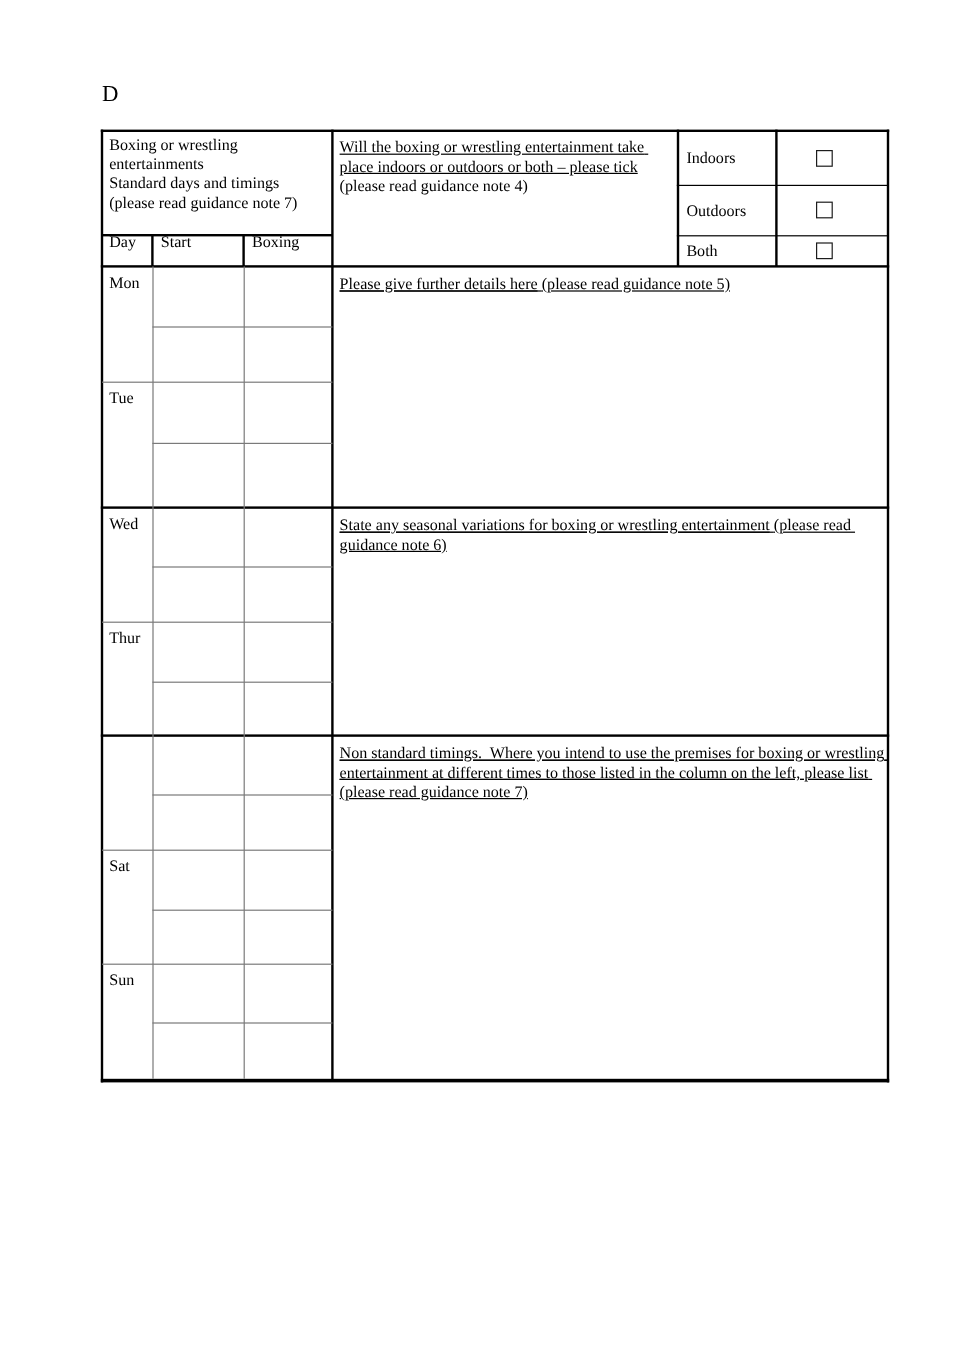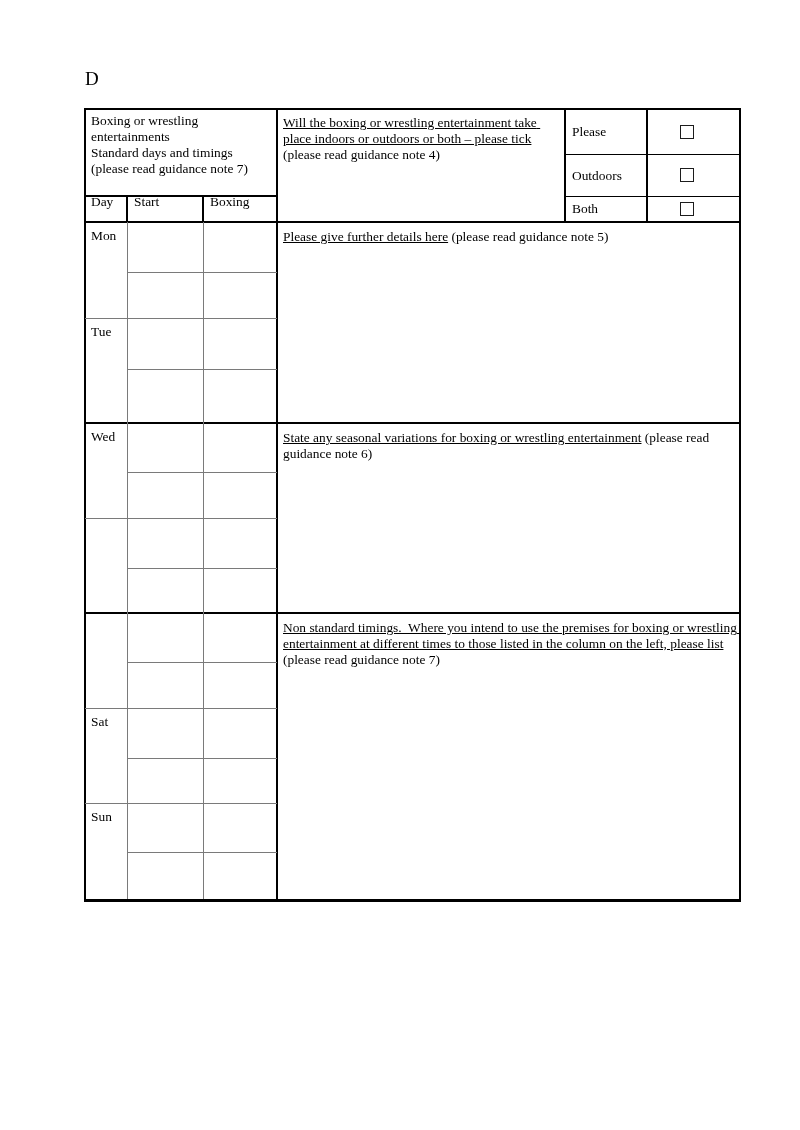--- a/index.html
+++ b/index.html
@@ -20,21 +20,21 @@
   .section-letter { position: absolute; left: 85px; top: 69px; font-size: 19px; line-height: 20px; }
   .title-cell { position: absolute; left: 91px; top: 113px; width: 182px; white-space: pre-line; }
   .hdr { position: absolute; top: 194px; }
   .day-row { position: absolute; left: 85px; width: 191px; display: grid; grid-template-columns: 42px 76px 1fr; grid-template-rows: 1fr 1fr; gap: 20px; }
   .day-label { grid-row: 1 / 3; padding: 5px 0 0 6px; }
   .tcell { width: 100%; height: 100%; }
   .question-cell { position: absolute; left: 278px; top: 110px; width: 286px; padding: 5px 4px 0 5px; }
   .question-cell .txt { display: block; width: 278px; white-space: pre-wrap; }
   .opt-label { position: absolute; left: 566px; width: 80px; display: flex; align-items: center; padding-left: 6px; }
   .checkbox { position: absolute; left: 680px; width: 14px; height: 14px; border: 1.5px solid #1c1c1c; background: #fff; }
-  .area-cell { position: absolute; left: 278px; width: 461px; padding: 6px 0 0 5px; }
+  .area-cell { position: absolute; left: 278px; width: 461px; padding: 6px 0 0 5px; text-decoration: underline; }
   .area-label { white-space: pre-wrap; }
   .u { text-decoration: underline; }
 </style>
 </head>
 <body>
 
 <div class="page">
 
   <div class="section-letter">D</div>
 
@@ -90,39 +90,46 @@
     <div class="tcell"></div>
       <div class="tcell"></div>
   </div>
   <div class="day-row" style="top:424px;height:94px">
     <div class="day-label">Wed</div>
     <div class="tcell"></div>
       <div class="tcell"></div>
     <div class="tcell"></div>
       <div class="tcell"></div>
   </div>
+  <div class="day-row" style="top:519px;height:93px">
+    <div class="day-label">Thur</div>
+    <div class="tcell"></div>
+      <div class="tcell"></div>
+    <div class="tcell"></div>
+      <div class="tcell"></div>
+  </div>
   <div class="day-row" style="top:709px;height:94px">
     <div class="day-label">Sat</div>
     <div class="tcell"></div>
       <div class="tcell"></div>
     <div class="tcell"></div>
       <div class="tcell"></div>
   </div>
   <div class="day-row" style="top:804px;height:95px">
     <div class="day-label">Sun</div>
     <div class="tcell"></div>
       <div class="tcell"></div>
     <div class="tcell"></div>
       <div class="tcell"></div>
   </div>
 
   <div class="question-cell">
     <span class="txt"><span class="u">Will the boxing or wrestling entertainment take place indoors or outdoors or both – please tick</span> <span>(please read guidance note 4)</span></span>
   </div>
-  <div class="opt-label" style="top:110px;height:44px">Please</div>
+  <div class="opt-label" style="top:110px;height:44px">Indoors</div>
   <div class="opt-label" style="top:155px;height:41px">Outdoors</div>
   <div class="opt-label" style="top:197px;height:24px">Both</div>
   <div class="checkbox" style="top:125px"></div>
   <div class="checkbox" style="top:168px"></div>
   <div class="checkbox" style="top:202px"></div>
 
   <div class="area-cell" style="top:223px;height:199px">
     <div class="area-label" style="width:447px"><span class="u">Please give further details here</span> <span>(please read guidance note 5)</span></div>
   </div>
 

